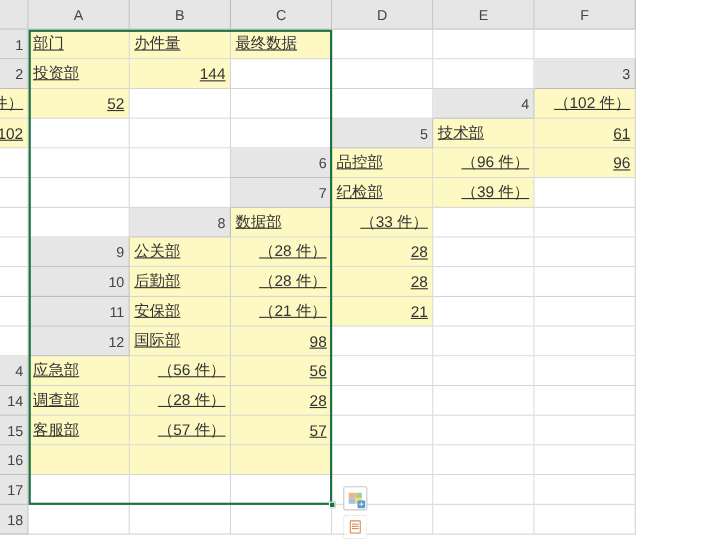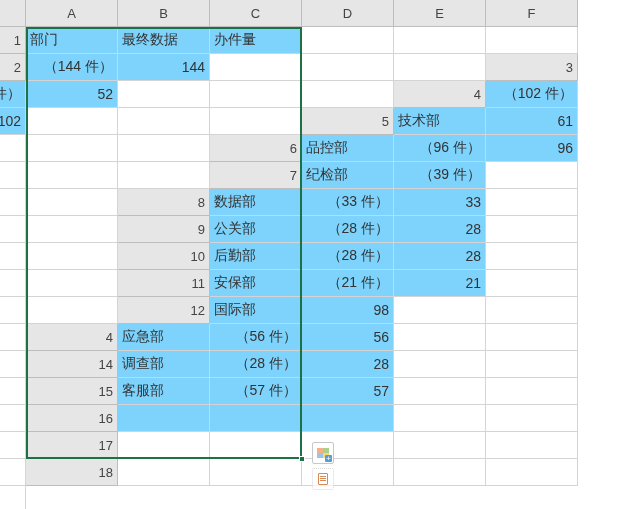--- a/index.html
+++ b/index.html
@@ -34,21 +34,21 @@
   .cell {
     border-right: 1px solid #d4d4d4;
     border-bottom: 1px solid #d4d4d4;
     display: flex;
     align-items: center;
     padding: 0 4px;
     font-size: 14px;
     background: #fff;
     white-space: nowrap;
   }
-  .selected-bg { background: #7dd3fc; }
+  .selected-bg { background: #fef9c3; text-decoration: underline; }
   .align-right { justify-content: flex-end; }
   .align-left { justify-content: flex-start; }
   .sel-outline {
     position: absolute;
     border: 2px solid #1e7145;
     pointer-events: none;
   }
   
   .fill-handle {
     position: absolute;
@@ -118,27 +118,27 @@
 <div class="sheet" id="sheet">
     <div class="corner"></div>
     <div class="colhdr">A</div>
     <div class="colhdr">B</div>
     <div class="colhdr">C</div>
     <div class="colhdr">D</div>
     <div class="colhdr">E</div>
     <div class="colhdr">F</div>
     <div class="rowhdr">1</div>
     <div class="cell selected-bg align-left">部门</div>
+    <div class="cell selected-bg align-left">办件量</div>
     <div class="cell selected-bg align-left">最终数据</div>
-    <div class="cell selected-bg align-left">办件量</div>
     <div class="cell align-left"></div>
     <div class="cell align-left"></div>
     <div class="cell align-left"></div>
     <div class="rowhdr">2</div>
-    <div class="cell selected-bg align-right">（144 件）</div>
+    <div class="cell selected-bg align-left">投资部</div>
     <div class="cell selected-bg align-right">144</div>
     <div class="cell align-left"></div>
     <div class="cell align-left"></div>
     <div class="cell align-left"></div>
     <div class="rowhdr">3</div>
     <div class="cell selected-bg align-right">（52 件）</div>
     <div class="cell selected-bg align-right">52</div>
     <div class="cell align-left"></div>
     <div class="cell align-left"></div>
     <div class="cell align-left"></div>
@@ -163,21 +163,20 @@
     <div class="cell align-left"></div>
     <div class="rowhdr">7</div>
     <div class="cell selected-bg align-left">纪检部</div>
     <div class="cell selected-bg align-right">（39 件）</div>
     <div class="cell align-left"></div>
     <div class="cell align-left"></div>
     <div class="cell align-left"></div>
     <div class="rowhdr">8</div>
     <div class="cell selected-bg align-left">数据部</div>
     <div class="cell selected-bg align-right">（33 件）</div>
-    <div class="cell selected-bg align-right">33</div>
     <div class="cell align-left"></div>
     <div class="cell align-left"></div>
     <div class="cell align-left"></div>
     <div class="rowhdr">9</div>
     <div class="cell selected-bg align-left">公关部</div>
     <div class="cell selected-bg align-right">（28 件）</div>
     <div class="cell selected-bg align-right">28</div>
     <div class="cell align-left"></div>
     <div class="cell align-left"></div>
     <div class="cell align-left"></div>

